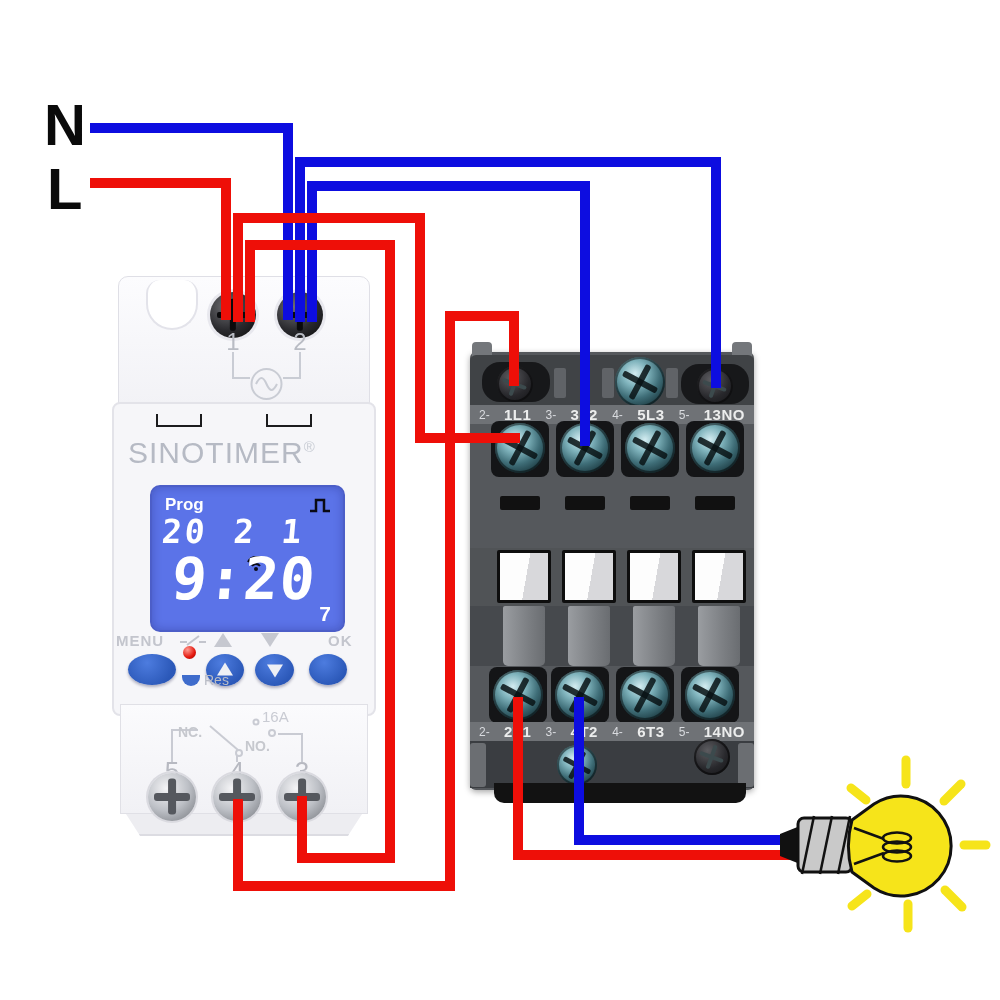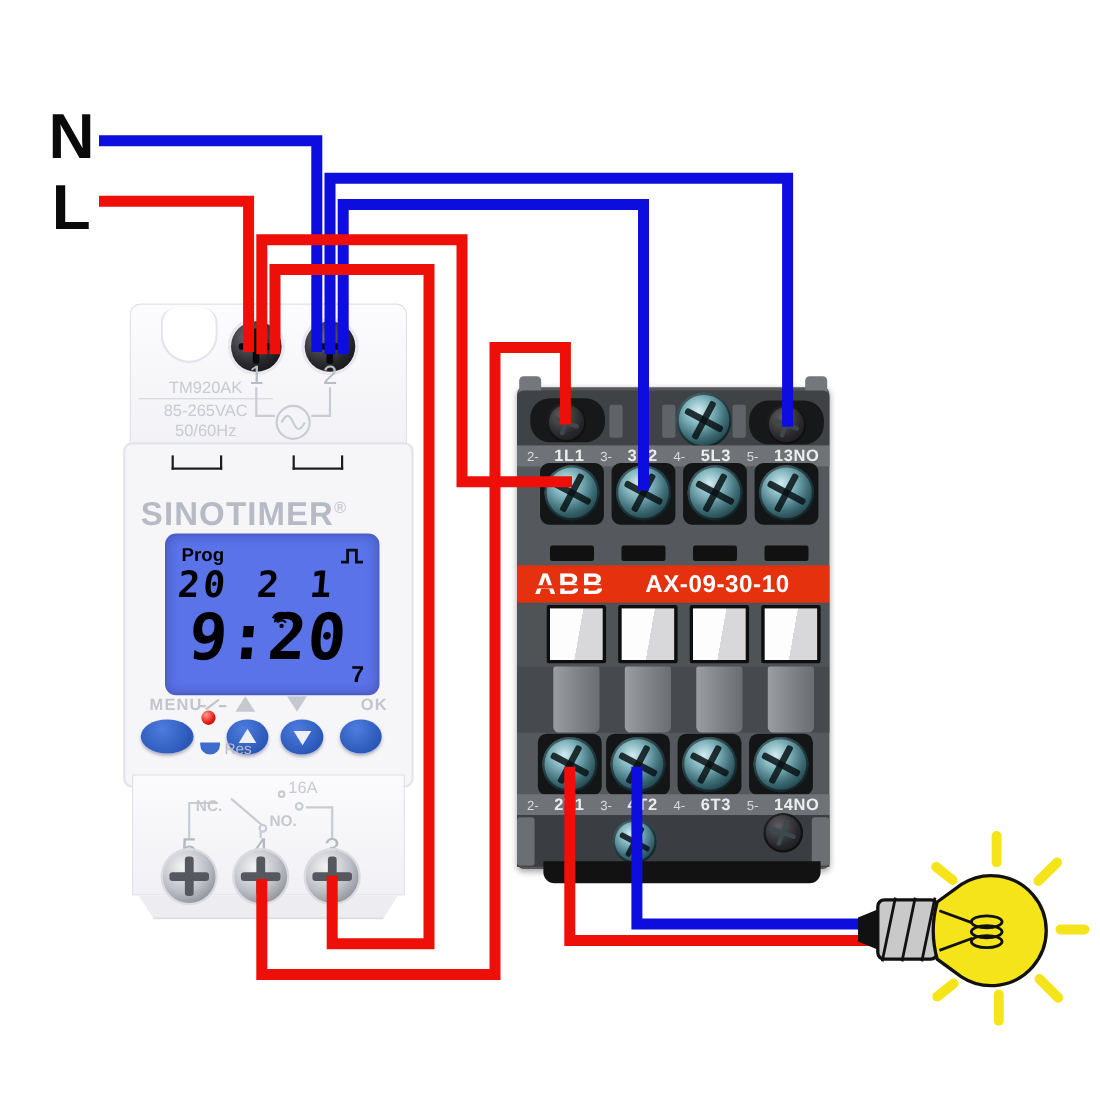--- a/index.html
+++ b/index.html
@@ -23,24 +23,24 @@
   .t-foot{position:absolute;left:14px;top:538px;width:236px;height:22px;background:#ededf1;border-bottom:2px solid #dcdce2;clip-path:polygon(0 0,100% 0,94% 100%,6% 100%)}
   .t-screw{position:absolute;width:46px;height:46px;border-radius:50%;background:radial-gradient(circle at 36% 32%,#6e6e72,#2a2a2e 55%,#111 90%);box-shadow:0 0 0 3px #e8e8ee}
   .t-screw::before,.t-screw::after{content:"";position:absolute;left:15%;top:44%;width:70%;height:12%;background:#0a0a0c;border-radius:2px}
   .t-screw::after{transform:rotate(90deg)}
   .s-screw{position:absolute;width:48px;height:48px;border-radius:50%;background:radial-gradient(circle at 38% 32%,#f4f4f6,#bdc0c6 50%,#898c92 85%);box-shadow:0 0 0 2px #dadae0}
   .s-screw::before,.s-screw::after{content:"";position:absolute;left:12%;top:42%;width:76%;height:16%;background:#55585e;border-radius:3px}
   .s-screw::after{transform:rotate(90deg)}
   .t-num{position:absolute;color:#b9bcc4;font-size:24px;width:24px;text-align:center}
   .t-model{position:absolute;left:14px;top:68px;width:122px;text-align:center;color:#c8cad2;font-size:15px;line-height:1.15}
   .t-model .m1{border-bottom:1px solid #d2d4da;padding-bottom:1px;margin-bottom:2px;display:block}
-  .t-brand{position:absolute;left:16px;top:175px;font-size:30px;font-weight:bold;color:#b6bac4;letter-spacing:1px}
+  .t-brand{position:absolute;left:16px;top:160px;font-size:30px;font-weight:normal;color:#b6bac4;letter-spacing:1px}
   .t-brand sup{font-size:15px;color:#c8ccd4}
   .clipU{position:absolute;width:46px;height:13px;border:2px solid #1c1c1e;border-top:none}
-  .lcd{position:absolute;left:38px;top:209px;width:195px;height:147px;background:var(--lcd-background);border:2px solid #4c5ec8;border-radius:10px;box-shadow:inset 0 0 10px rgba(10,10,80,.25);color:#000000}
+  .lcd{position:absolute;left:38px;top:209px;width:195px;height:147px;background:var(--lcd-background);border:2px solid #4c5ec8;border-radius:10px;box-shadow:inset 0 0 10px rgba(10,10,80,.25);color:#ffffff}
   .seg{font-family:"DejaVu Sans Mono",monospace;font-weight:bold;transform:skewX(-5deg)}
   .lcd-prog{position:absolute;left:13px;top:8px;font-size:17px;font-weight:bold}
   .lcd-date{position:absolute;left:10px;top:25px;font-size:33px;display:flex}
   .lcd-time{position:absolute;left:20px;top:58px;font-size:58px;letter-spacing:1px}
   .lcd-day{position:absolute;right:12px;bottom:4px;font-size:21px;font-weight:bold}
   .btn-label{position:absolute;font-size:15px;font-weight:bold;color:#c3c5cd;letter-spacing:1px}
   .tri{position:absolute;width:0;height:0}
   .tri-up{border-left:9px solid transparent;border-right:9px solid transparent;border-bottom:14px solid #c6c8d0}
   .tri-down{border-left:9px solid transparent;border-right:9px solid transparent;border-top:14px solid #c6c8d0}
   .led{position:absolute;left:71px;top:370px;width:13px;height:13px;border-radius:50%;background:radial-gradient(circle at 35% 30%,#ff9a90,#e3170d 60%,#8f0b05)}
@@ -102,25 +102,20 @@
     <div class="t-cover"></div>
     <div class="t-bottom"></div>
     <div class="t-foot"></div>
     <div class="t-notch"></div>
 
     <div class="t-screw" style="left:98px;top:16px"></div>
     <div class="t-screw" style="left:165px;top:16px"></div>
     <div class="t-num" style="left:109px;top:52px">1</div>
     <div class="t-num" style="left:176px;top:52px">2</div>
 
-    <div class="t-model">
-      <span class="m1">TM920AK</span>
-      <span>85-265VAC</span><br>
-      <span>50/60Hz</span>
-    </div>
 
     <svg class="abs" style="left:100px;top:72px" width="110" height="56" viewBox="0 0 110 56">
       <g stroke="#c9ccd4" stroke-width="2" fill="none">
         <path d="M21,4 V30 H38"></path>
           <path d="M88,4 V30 H71"></path>
         <circle cx="54.5" cy="36" r="15"></circle>
         <path d="M44,36 C48,28 51,28 54.5,36 C58,44 61,44 65,36"></path>
       </g>
     </svg>
 
@@ -142,21 +137,21 @@
         <g stroke="#0a0a14" stroke-width="2" fill="none">
           <path d="M4,9 A9,9 0 0 1 20,9"></path>
             <path d="M8,13 A5,5 0 0 1 16,13"></path>
         </g>
         <circle cx="12" cy="16" r="2" fill="#0a0a14"></circle>
       </svg>
       <div class="lcd-time seg">9:20</div>
       <div class="lcd-day">7</div>
     </div>
 
-    <div class="btn-label" style="left:24px;top:356px">MENU</div>
+    <div class="btn-label" style="left:4px;top:356px">MENU</div>
     <svg class="abs" style="left:68px;top:358px" width="26" height="14" viewBox="0 0 26 14">
       <g stroke="#c3c5cd" stroke-width="2" fill="none">
           <path d="M0,8 H7"></path>
           <path d="M19,8 H26"></path>
           <path d="M7,11 L19,2"></path>
         </g>
     </svg>
     <div class="tri tri-up" style="left:102px;top:357px"></div>
     <div class="tri tri-down" style="left:149px;top:357px"></div>
     <div class="btn-label" style="left:216px;top:356px">OK</div>
@@ -230,24 +225,20 @@
     <div class="cscrew" style="left:29px;top:83px;width:50px;height:50px"></div>
     <div class="cscrew" style="left:94px;top:83px;width:50px;height:50px"></div>
     <div class="cscrew" style="left:159px;top:83px;width:50px;height:50px"></div>
     <div class="cscrew" style="left:224px;top:83px;width:50px;height:50px"></div>
 
     <div class="c-vent" style="left:34px"></div>
     <div class="c-vent" style="left:99px"></div>
     <div class="c-vent" style="left:164px"></div>
     <div class="c-vent" style="left:229px"></div>
 
-    <div class="c-band">
-      <span class="abb">ABB</span>
-      <span class="c-model">AX-09-30-10</span>
-    </div>
 
     <div class="c-pushrow">
       <div class="c-push" style="left:27px"></div>
       <div class="c-push" style="left:92px"></div>
       <div class="c-push" style="left:157px"></div>
       <div class="c-push" style="left:222px"></div>
     </div>
 
     <div class="c-barrow">
       <div class="c-bar" style="left:33px"></div>

